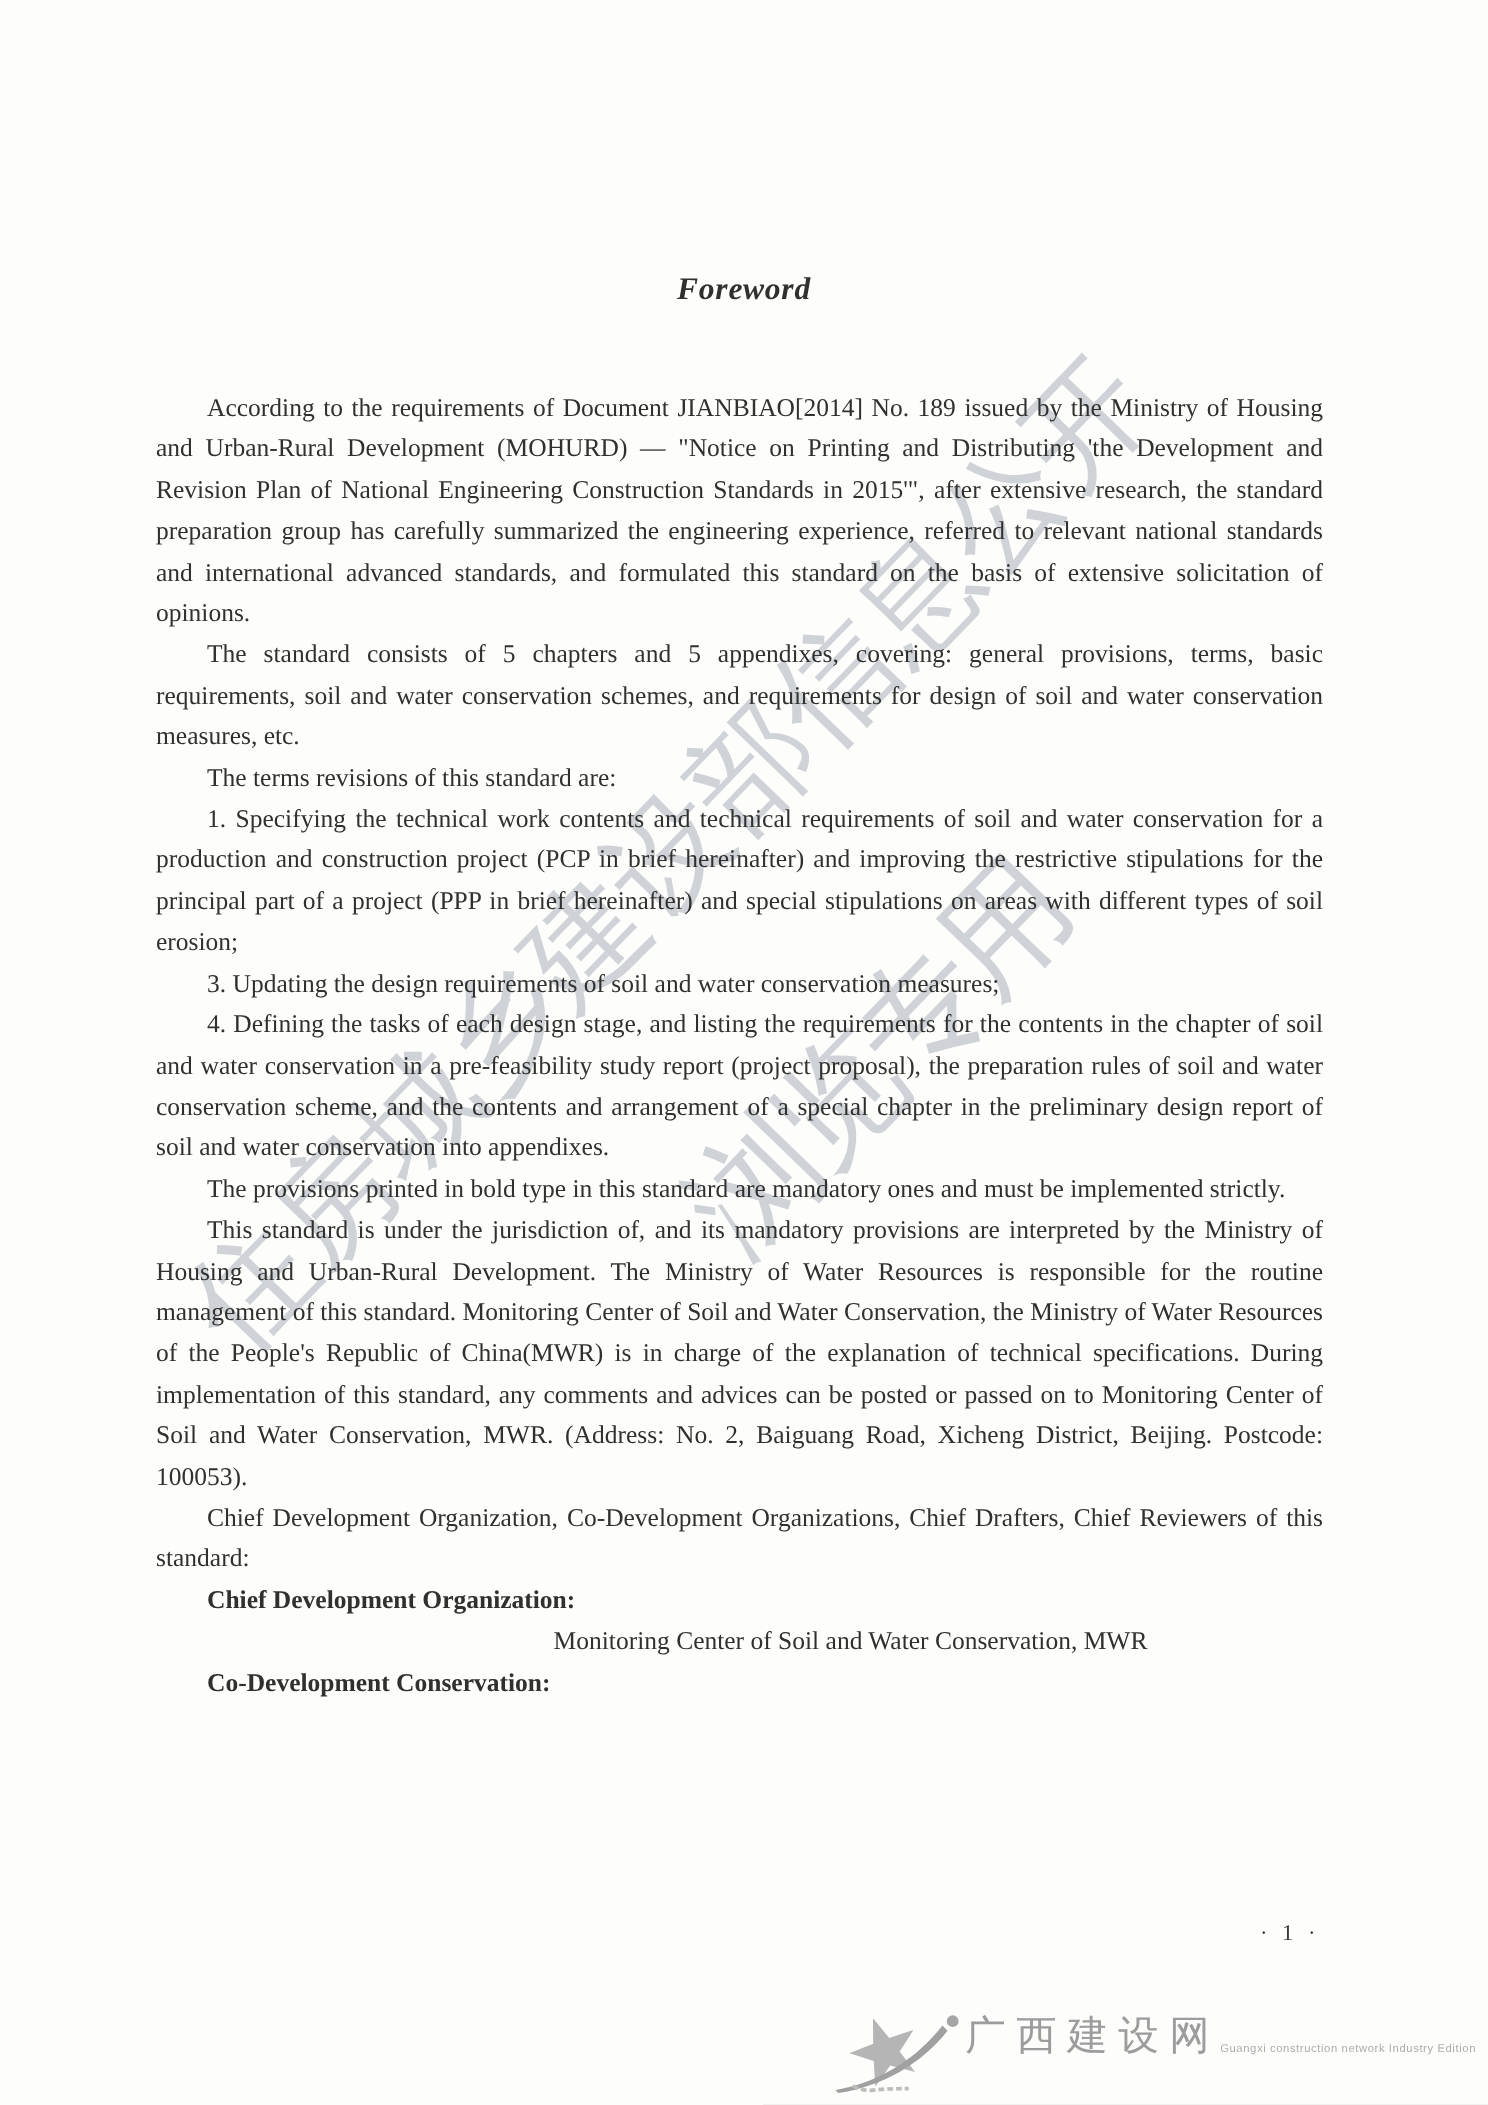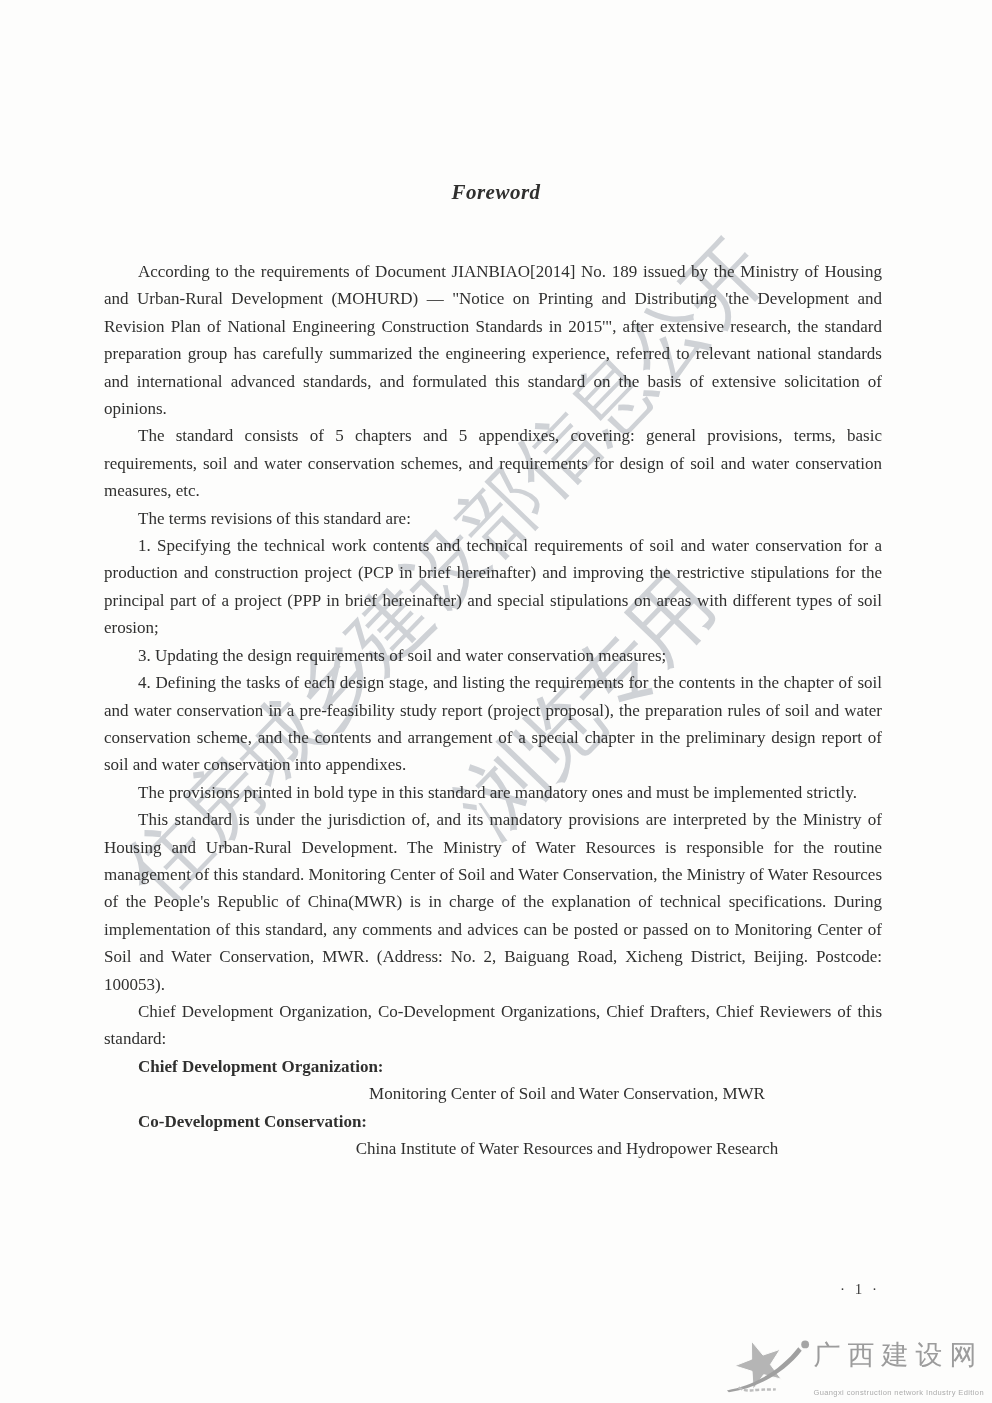--- a/index.html
+++ b/index.html
@@ -81,21 +81,21 @@
   
   .footer-logo{
     position:absolute;
     right:8px; bottom:6px;
     display:flex;
     align-items:flex-start;
     z-index:2;
   }
   .logo-mark{width:88px;height:62px;flex:0 0 auto;}
   .logo-text-block{
-    display:flex;flex-direction:column;
+    display:flex;flex-direction:row;
     margin-left:2px;margin-top:8px;justify-content:space-between;
   }
   .logo-title{
     font-family:"DejaVu Sans", sans-serif;
     font-size:27px;
     line-height:30px;
     letter-spacing:7px;
     color:#9c9c9c;
     white-space:nowrap;
   }
@@ -126,21 +126,20 @@
     <p class="lead-in">The terms revisions of this standard are:</p>
     <p class="para">1. Specifying the technical work contents and technical requirements of soil and water conservation for a production and construction project (PCP in brief hereinafter) and improving the restrictive stipulations for the principal part of a project (PPP in brief hereinafter) and special stipulations on areas with different types of soil erosion;</p>
     <p class="para">3. Updating the design requirements of soil and water conservation measures;</p>
     <p class="para">4. Defining the tasks of each design stage, and listing the requirements for the contents in the chapter of soil and water conservation in a pre-feasibility study report (project proposal), the preparation rules of soil and water conservation scheme, and the contents and arrangement of a special chapter in the preliminary design report of soil and water conservation into appendixes.</p>
     <p class="para">The provisions printed in bold type in this standard are mandatory ones and must be implemented strictly.</p>
     <p class="para">This standard is under the jurisdiction of, and its mandatory provisions are interpreted by the Ministry of Housing and Urban-Rural Development. The Ministry of Water Resources is responsible for the routine management of this standard. Monitoring Center of Soil and Water Conservation, the Ministry of Water Resources of the People's Republic of China(MWR) is in charge of the explanation of technical specifications. During implementation of this standard, any comments and advices can be posted or passed on to Monitoring Center of Soil and Water Conservation, MWR. (Address: No. 2, Baiguang Road, Xicheng District, Beijing. Postcode: 100053).</p>
     <p class="para">Chief Development Organization, Co-Development Organizations, Chief Drafters, Chief Reviewers of this standard:</p>
     <p class="bold-heading">Chief Development Organization:</p>
     <p class="org-line">Monitoring Center of Soil and Water Conservation, MWR</p>
     <p class="bold-heading">Co-Development Conservation:</p>
-    <p class="org-line">China Institute of Water Resources and Hydropower Research</p>
   </div>
 
   <div class="page-number">· 1 ·</div>
 
   <div class="footer-logo">
     <svg class="logo-mark" viewBox="0 0 90 62" xmlns="http://www.w3.org/2000/svg">
 
       <polygon points="29.1,8.6 40.9,22.9 58.5,17.0 48.5,32.6 59.6,47.5 41.6,42.9 30.8,58.0 29.7,39.5 12.0,33.9 29.3,27.1" fill="#b5b5b5" stroke="#fdfdfc" stroke-width="1"></polygon>
 
       <path d="M4,59 C34,54 60,37 77,15 L80.5,18.5 C64,40 36,57 6,61 Z" fill="#a0a0a0"></path>

